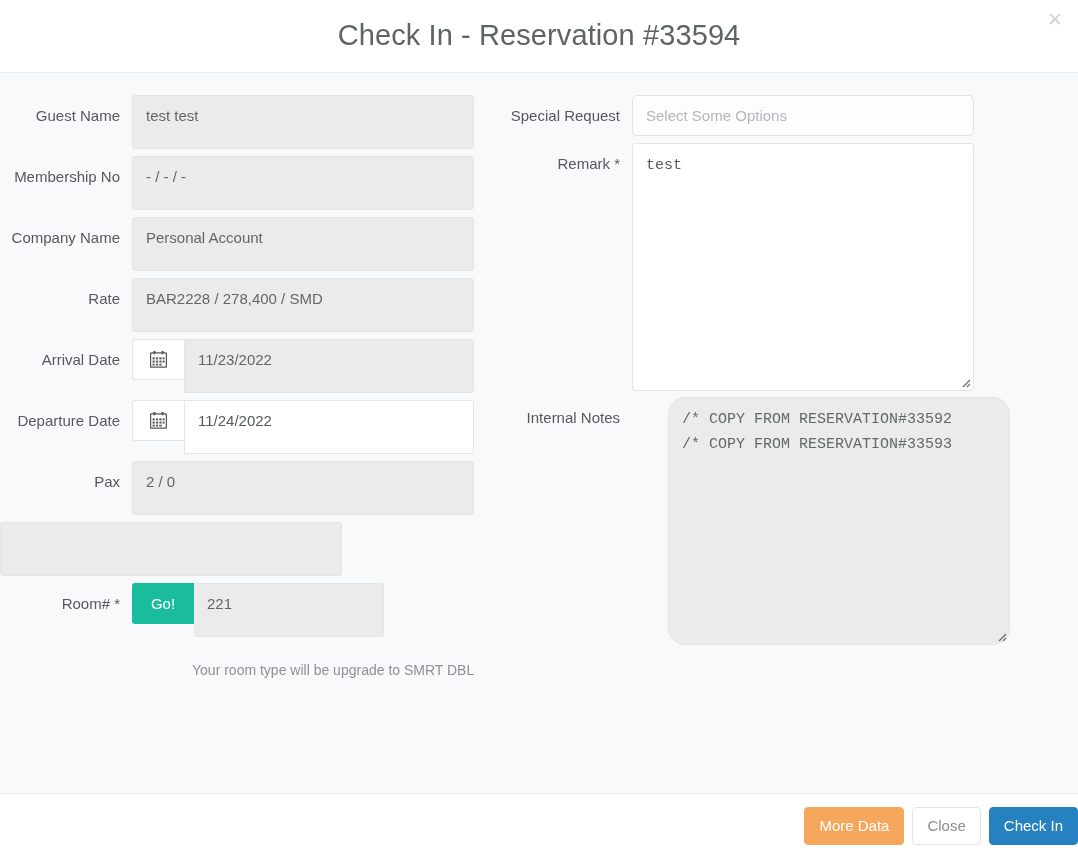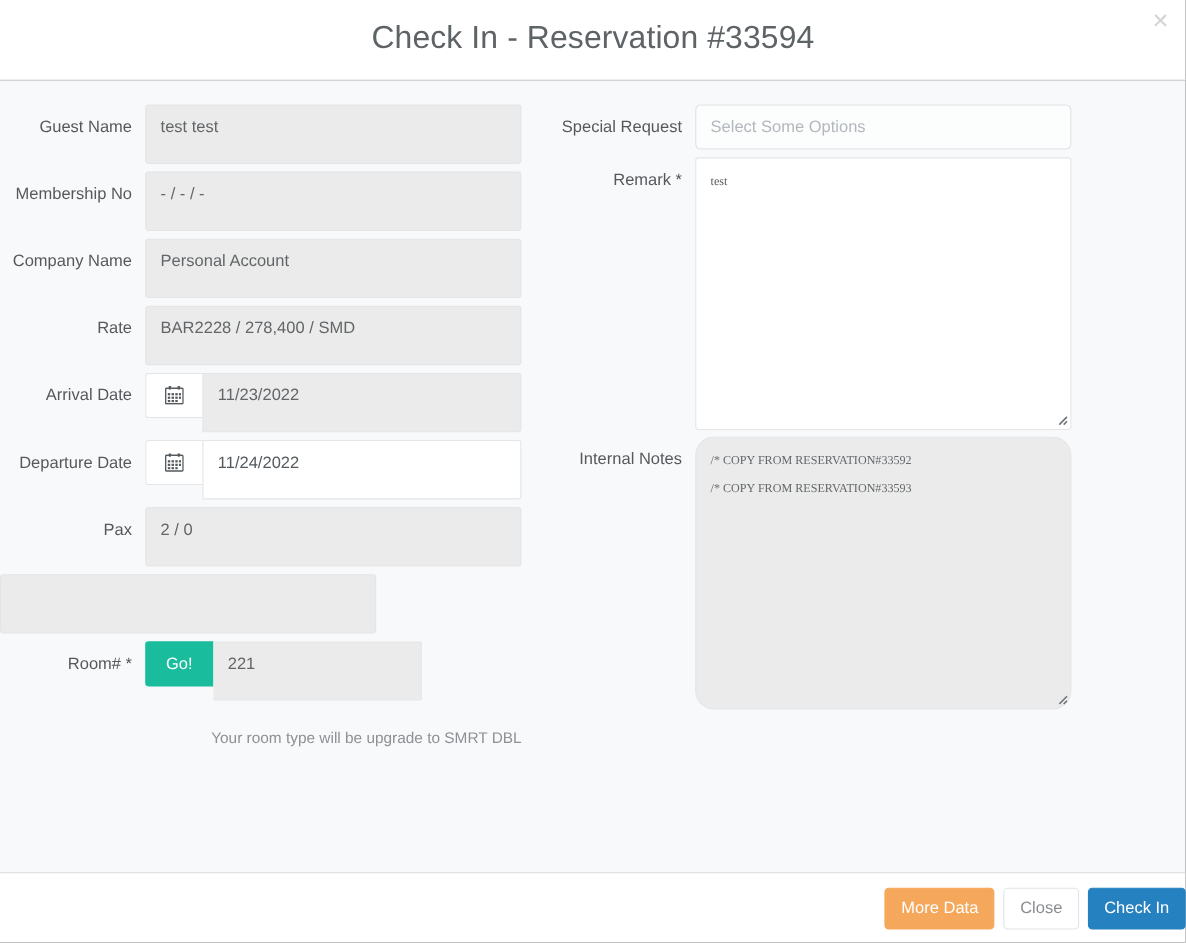--- a/index.html
+++ b/index.html
@@ -204,24 +204,24 @@
 
   
   .ta {
     position: relative;
     width: 342px;
     box-sizing: border-box;
     border: 1px solid #e4e5e7;
     border-radius: 3px;
     background: #ffffff;
     color: #555a5e;
-    font-size: 11px;
+    font-size: 15px;
     line-height: 25px;
     padding: 9px 13px;
-    font-family: Liberation Serif, serif;
+    font-family: Liberation Mono, monospace;
     white-space: pre-wrap;
     overflow: hidden;
   }
   .ta.disabled { background: #ebebeb; color: #63686b; }
   .ta-remark { height: 248px; }
   .ta-notes  { height: 248px; border-radius: 17px; }
   .resizer {
     position: absolute;
     right: 2px;
     bottom: 2px;
@@ -405,21 +405,21 @@
           <div class="ctrl">
             <div class="ta ta-remark">test</div>
             <div class="resizer" style="position:relative;left:327px;top:-17px;">
               <svg width="12" height="12" viewBox="0 0 12 12" aria-hidden="true">
                 <path d="M11 4 L4 11 M11 8 L8 11" stroke="#6e7275" stroke-width="1.4" fill="none"></path>
               </svg>
             </div>
           </div>
         </div>
 
-        <div class="form-row" style="margin-top:-14px;">
+        <div class="form-row" style="margin-top:-14px;gap:36px;">
           <div class="lbl">Internal Notes</div>
           <div class="ctrl">
             <div class="ta ta-notes disabled">/* COPY FROM RESERVATION#33592
 /* COPY FROM RESERVATION#33593</div>
             <div class="resizer" style="position:relative;left:327px;top:-17px;">
               <svg width="12" height="12" viewBox="0 0 12 12" aria-hidden="true">
                 <path d="M11 4 L4 11 M11 8 L8 11" stroke="#6e7275" stroke-width="1.4" fill="none"></path>
               </svg>
             </div>
           </div>

